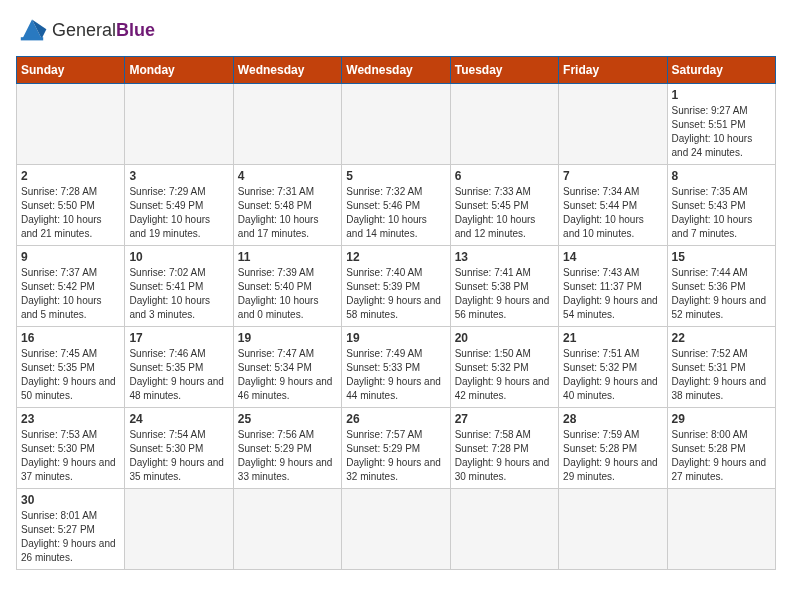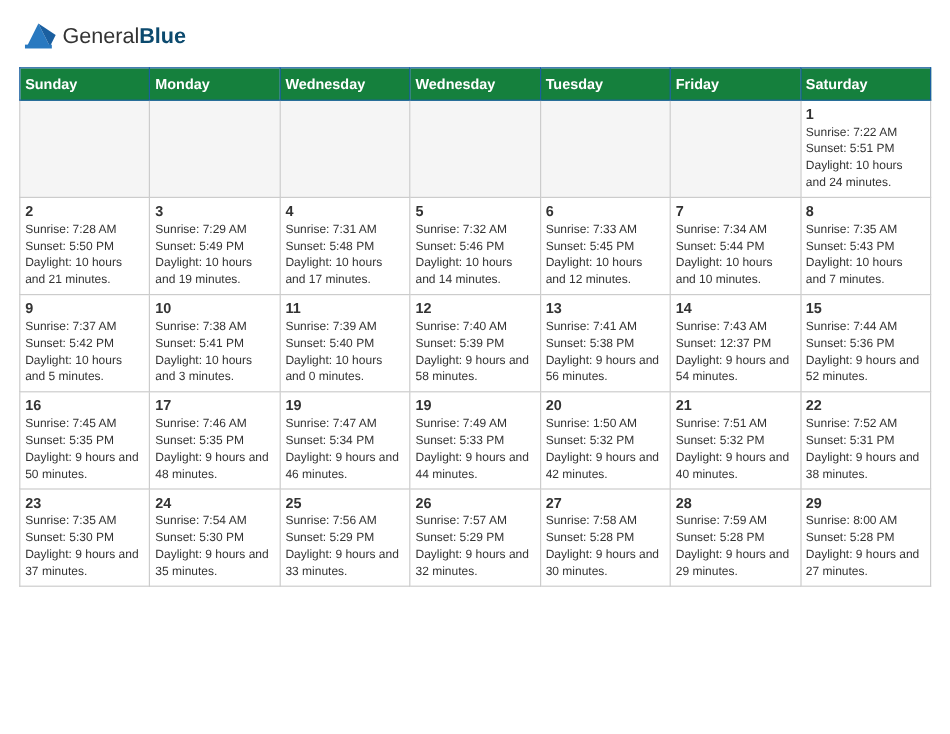--- a/index.html
+++ b/index.html
@@ -45,21 +45,21 @@
     .location {
       font-size: 14px;
       color: #555;
     }
     .calendar {
       width: 100%;
       border-collapse: collapse;
       font-size: 11px;
     }
     .calendar thead th {
-      background: #15803d;
+      background: #c2410c;
       color: #fff;
       padding: 6px 4px;
       text-align: left;
       font-size: 12px;
       font-weight: bold;
       border: 1px solid #1a5fa0;
     }
     .calendar tbody td {
       border: 1px solid #ccc;
       vertical-align: top;
@@ -88,21 +88,21 @@
 <body>
 
 <div class="header">
   <div class="logo">
     <svg class="logo-icon" viewBox="0 0 40 34" xmlns="http://www.w3.org/2000/svg">
       <polygon points="8,28 20,4 32,28" fill="#2979c0"></polygon>
       <polygon points="20,4 32,28 38,16" fill="#1a5fa0"></polygon>
       <rect x="6" y="26" width="28" height="4" fill="#2979c0"></rect>
     </svg>
     <div>
-      <span class="logo-text">General<span style="color:#0c4a6e;font-weight:bold;">Blue</span></span>
+      <span class="logo-text">General<span style="color:#701a75;font-weight:bold;">Blue</span></span>
     </div>
   </div>
   <div class="title-block">
     <div class="month-title"></div>
     <div class="location"></div>
   </div>
 </div>
 
 <table class="calendar">
   <thead>
@@ -119,21 +119,21 @@
   <tbody id="calendar-body">
   <tr>
         <td class="empty"></td>
         <td class="empty"></td>
         <td class="empty"></td>
         <td class="empty"></td>
         <td class="empty"></td>
         <td class="empty"></td>
         <td>
           <span class="day-number">1</span>
-          <div class="day-info">Sunrise: 7:22 AM
+          <div class="day-info">Sunrise: 9:27 AM
 Sunset: 5:51 PM
 Daylight: 10 hours and 24 minutes.</div>
         </td>
       </tr>
       <tr>
         <td>
           <span class="day-number">2</span>
           <div class="day-info">Sunrise: 7:28 AM
 Sunset: 5:50 PM
 Daylight: 10 hours and 21 minutes.</div>
@@ -177,21 +177,21 @@
       </tr>
       <tr>
         <td>
           <span class="day-number">9</span>
           <div class="day-info">Sunrise: 7:37 AM
 Sunset: 5:42 PM
 Daylight: 10 hours and 5 minutes.</div>
         </td>
         <td>
           <span class="day-number">10</span>
-          <div class="day-info">Sunrise: 7:38 AM
+          <div class="day-info">Sunrise: 7:02 AM
 Sunset: 5:41 PM
 Daylight: 10 hours and 3 minutes.</div>
         </td>
         <td>
           <span class="day-number">11</span>
           <div class="day-info">Sunrise: 7:39 AM
 Sunset: 5:40 PM
 Daylight: 10 hours and 0 minutes.</div>
         </td>
         <td>
@@ -202,21 +202,21 @@
         </td>
         <td>
           <span class="day-number">13</span>
           <div class="day-info">Sunrise: 7:41 AM
 Sunset: 5:38 PM
 Daylight: 9 hours and 56 minutes.</div>
         </td>
         <td>
           <span class="day-number">14</span>
           <div class="day-info">Sunrise: 7:43 AM
-Sunset: 12:37 PM
+Sunset: 11:37 PM
 Daylight: 9 hours and 54 minutes.</div>
         </td>
         <td>
           <span class="day-number">15</span>
           <div class="day-info">Sunrise: 7:44 AM
 Sunset: 5:36 PM
 Daylight: 9 hours and 52 minutes.</div>
         </td>
       </tr>
       <tr>
@@ -259,21 +259,21 @@
         <td>
           <span class="day-number">22</span>
           <div class="day-info">Sunrise: 7:52 AM
 Sunset: 5:31 PM
 Daylight: 9 hours and 38 minutes.</div>
         </td>
       </tr>
       <tr>
         <td>
           <span class="day-number">23</span>
-          <div class="day-info">Sunrise: 7:35 AM
+          <div class="day-info">Sunrise: 7:53 AM
 Sunset: 5:30 PM
 Daylight: 9 hours and 37 minutes.</div>
         </td>
         <td>
           <span class="day-number">24</span>
           <div class="day-info">Sunrise: 7:54 AM
 Sunset: 5:30 PM
 Daylight: 9 hours and 35 minutes.</div>
         </td>
         <td>
@@ -284,30 +284,44 @@
         </td>
         <td>
           <span class="day-number">26</span>
           <div class="day-info">Sunrise: 7:57 AM
 Sunset: 5:29 PM
 Daylight: 9 hours and 32 minutes.</div>
         </td>
         <td>
           <span class="day-number">27</span>
           <div class="day-info">Sunrise: 7:58 AM
-Sunset: 5:28 PM
+Sunset: 7:28 PM
 Daylight: 9 hours and 30 minutes.</div>
         </td>
         <td>
           <span class="day-number">28</span>
           <div class="day-info">Sunrise: 7:59 AM
 Sunset: 5:28 PM
 Daylight: 9 hours and 29 minutes.</div>
         </td>
         <td>
           <span class="day-number">29</span>
           <div class="day-info">Sunrise: 8:00 AM
 Sunset: 5:28 PM
 Daylight: 9 hours and 27 minutes.</div>
         </td>
       </tr>
+      <tr>
+        <td>
+          <span class="day-number">30</span>
+          <div class="day-info">Sunrise: 8:01 AM
+Sunset: 5:27 PM
+Daylight: 9 hours and 26 minutes.</div>
+        </td>
+        <td class="empty"></td>
+        <td class="empty"></td>
+        <td class="empty"></td>
+        <td class="empty"></td>
+        <td class="empty"></td>
+        <td class="empty"></td>
+      </tr>
     </tbody>
 </table>
 
 </body></html>

